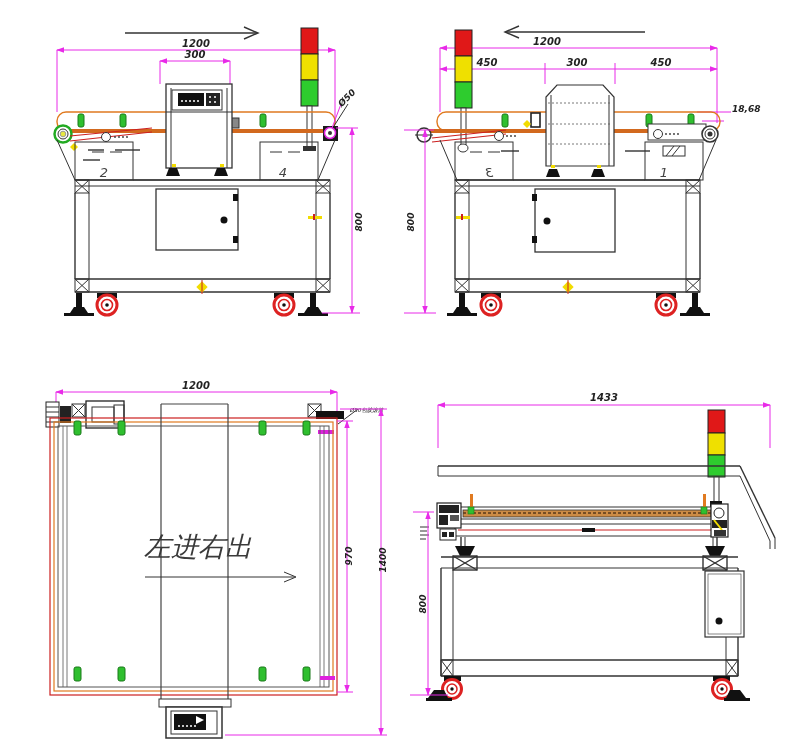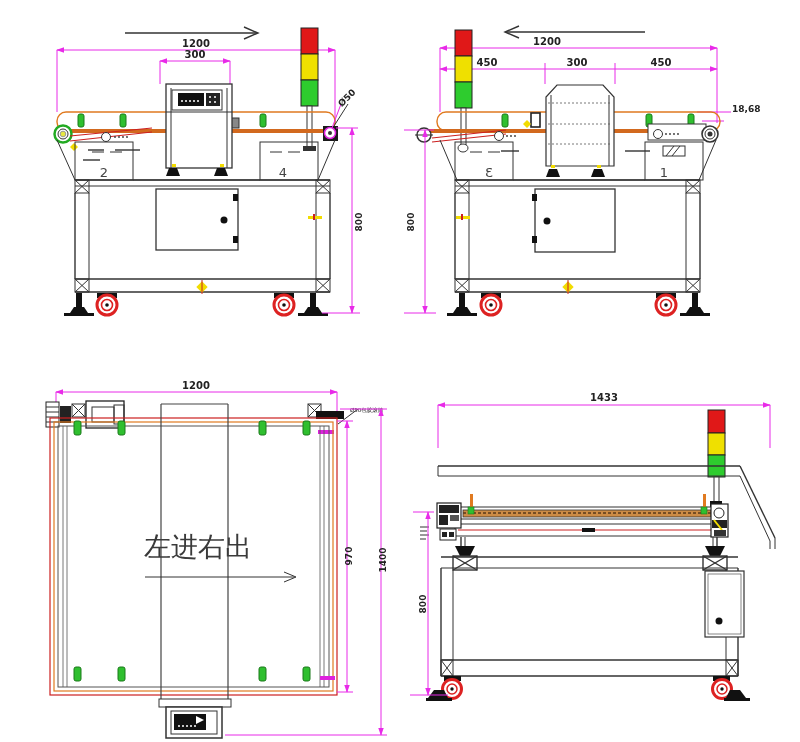--- a/index.html
+++ b/index.html
@@ -1,16 +1,16 @@
 <!DOCTYPE html>
 <html><head>
 <meta charset="utf-8">
 <style>
   html,body{margin:0;padding:0;background:#fff;}
-  #stage{position:relative;width:800px;height:742px;background:#fff;overflow:hidden;}
+  #stage{position:relative;width:800px;height:742px;background:#fff;overflow:hidden;font-style:italic;}
   svg{position:absolute;left:0;top:0;}
   text{font-family:"DejaVu Sans",sans-serif;}
   .t{font-size:10px;font-weight:600;fill:#222;}
   .ts{font-size:9px;font-weight:600;fill:#222;}
   .tt{font-size:5.5px;fill:#222;}
   .num{font-size:13px;fill:#444;}
   .cjk{font-size:27px;fill:#3a3a3a;font-family:"DejaVu Sans",sans-serif;}
   .dim{stroke:#e82ae8;stroke-width:1;fill:none;}
   .ln{stroke:#333;stroke-width:1;fill:none;}
   .ln2{stroke:#333;stroke-width:1.4;fill:none;}

